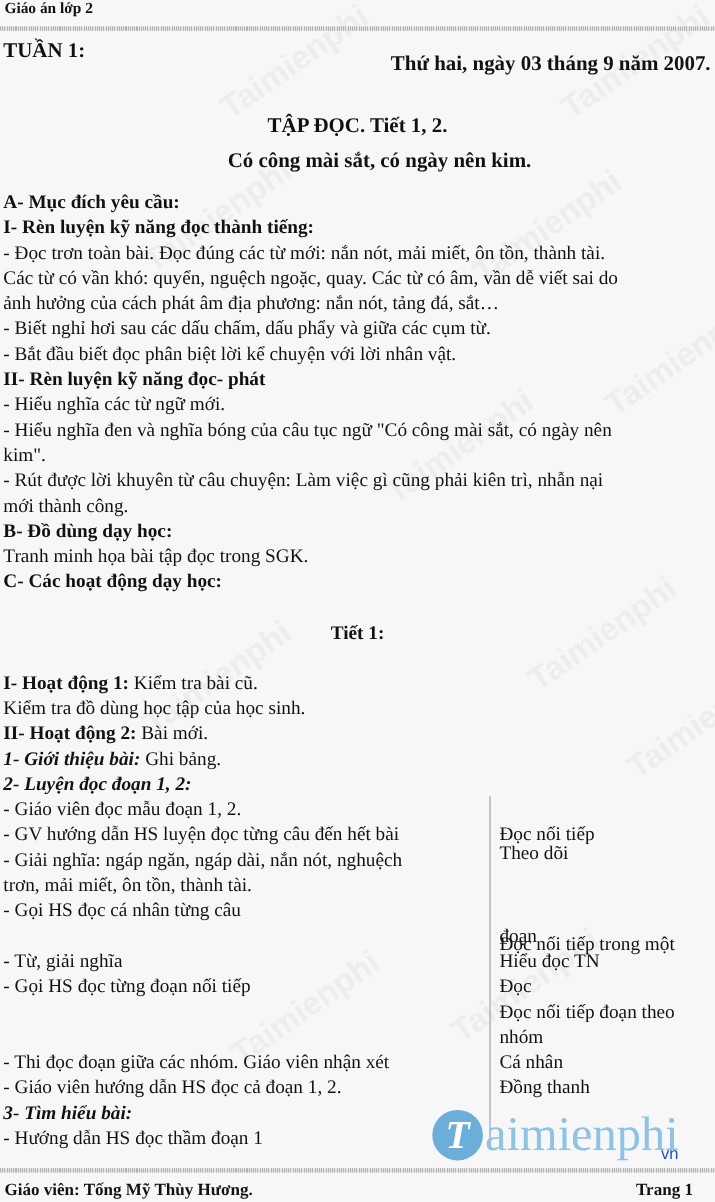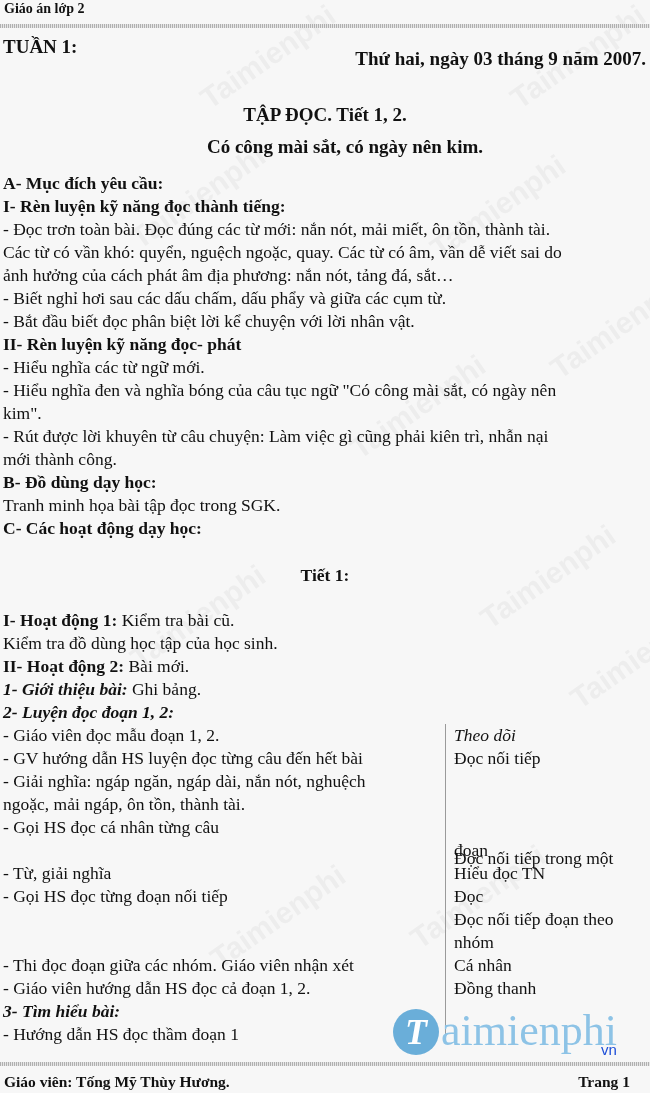--- a/index.html
+++ b/index.html
@@ -99,30 +99,30 @@
     <span class="b">II- Hoạt động 2:</span><span> Bài mới.</span>
   </div>
   <div class="abs line" style="top:679px;">
     <span class="bi">1- Giới thiệu bài:</span><span> Ghi bảng.</span>
   </div>
   <div class="abs line bi" style="top:702px;">2- Luyện đọc đoạn 1, 2:</div>
 
   <div class="abs line" style="top:725px;">- Giáo viên đọc mẫu đoạn 1, 2.</div>
   <div class="abs line" style="top:748px;">- GV hướng dẫn HS luyện đọc từng câu đến hết bài</div>
   <div class="abs line" style="top:771px;">- Giải nghĩa: ngáp ngăn, ngáp dài, nắn nót, nghuệch</div>
-  <div class="abs line" style="top:794px;">ngoặc, mải ngáp, ôn tồn, thành tài.</div>
+  <div class="abs line" style="top:794px;">trơn, mải miết, ôn tồn, thành tài.</div>
   <div class="abs line" style="top:817px;">- Gọi HS đọc cá nhân từng câu</div>
   <div class="abs line" style="top:863px;">- Từ, giải nghĩa</div>
   <div class="abs line" style="top:886px;">- Gọi HS đọc từng đoạn nối tiếp</div>
   <div class="abs line" style="top:955px;">- Thi đọc đoạn giữa các nhóm. Giáo viên nhận xét</div>
   <div class="abs line" style="top:978px;">- Giáo viên hướng dẫn HS đọc cả đoạn 1, 2.</div>
 
   <div class="vline"></div>
 
-  <div class="abs right-col" style="top:725px;font-style:italic;">Theo dõi</div>
+  <div class="abs right-col" style="top:765px;">Theo dõi</div>
   <div class="abs right-col" style="top:748px;">Đọc nối tiếp</div>
   <div class="abs right-col" style="top:848px;">Đọc nối tiếp trong một</div>
   <div class="abs right-col" style="top:840px;">đoạn</div>
   <div class="abs right-col" style="top:863px;">Hiểu đọc TN</div>
   <div class="abs right-col" style="top:886px;">Đọc</div>
   <div class="abs right-col" style="top:909px;">Đọc nối tiếp đoạn theo</div>
   <div class="abs right-col" style="top:932px;">nhóm</div>
   <div class="abs right-col" style="top:955px;">Cá nhân</div>
   <div class="abs right-col" style="top:978px;">Đồng thanh</div>
 

